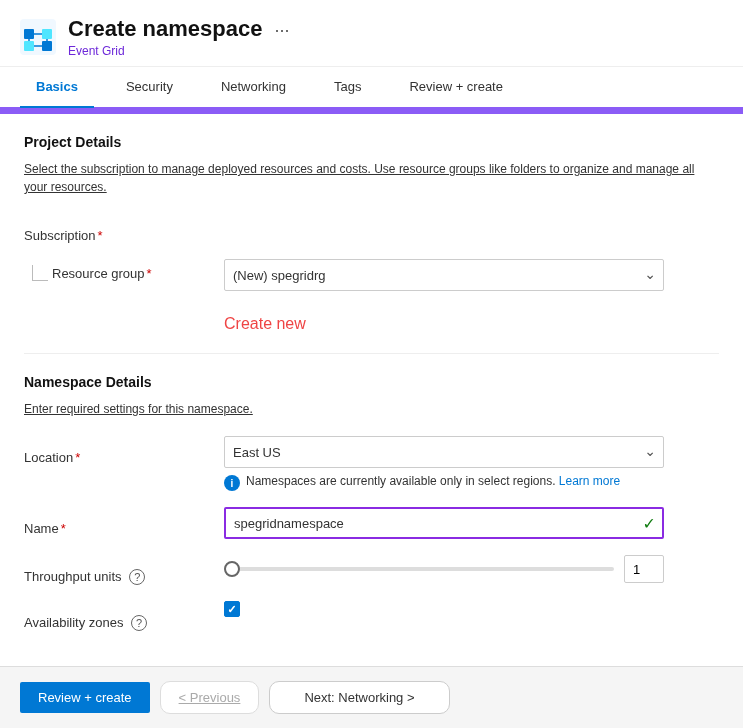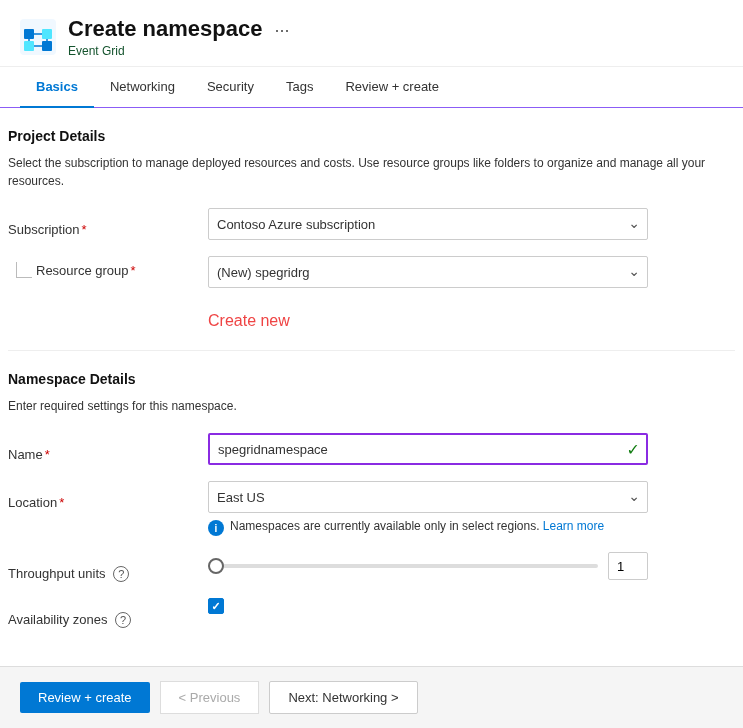--- a/index.html
+++ b/index.html
@@ -27,66 +27,67 @@
     .header-title {
       font-size: 22px;
       font-weight: 600;
       color: #111;
       display: flex;
       align-items: flex-start;
       gap: 8px;
     }
     .header-subtitle {
       font-size: 12px;
-      color: #14532d;
+      color: #6d28d9;
       margin-top: 2px;
     }
     .ellipsis-btn {
       font-size: 18px;
       color: #555;
       cursor: pointer;
       padding: 0 4px;
       background: none;
       border: none;
     }
     .tabs {
       display: flex;
       align-items: center;
       padding: 0 20px;
-      border-bottom: 1px solid #8b5cf6;
-      gap: 0;
+      border-bottom: 7px solid #8b5cf6;
+      gap: 16px;
     }
     .tab {
       padding: 12px 16px;
       font-size: 13px;
       color: #333;
       cursor: pointer;
       border-bottom: 2px solid transparent;
       margin-bottom: -1px;
       white-space: nowrap;
     }
     .tab.active {
       color: #0078d4;
       border-bottom: 2px solid #0078d4;
       font-weight: 600;
     }
     .content {
-      padding: 20px 8px;
+      padding: 20px 24px;
     }
     .section-title {
       font-size: 14px;
       font-weight: 700;
       color: #111;
       margin-bottom: 10px;
     }
     .section-desc {
       font-size: 12px;
       color: #333;
       margin-bottom: 18px;
       line-height: 1.5;
+      text-decoration: underline;
     }
     .form-row {
       display: flex;
       align-items: flex-start;
       margin-bottom: 16px;
     }
     .form-label {
       width: 200px;
       font-size: 13px;
       color: #333;
@@ -304,35 +305,36 @@
       border-radius: 2px;
       font-weight: 500;
     }
     .btn-secondary {
       background: #fff;
       color: #333;
       border: 1px solid #ccc;
       padding: 8px 18px;
       font-size: 13px;
       cursor: pointer;
-      border-radius: 0;
+      border-radius: 10px;
+      text-decoration: underline;
     }
     .btn-secondary.disabled {
       color: #aaa;
       border-color: #ddd;
       cursor: default;
     }
     .btn-next {
       background: #fff;
       color: #333;
       border: 1px solid #ccc;
-      padding: 8px 18px;
-      font-size: 13px;
-      cursor: pointer;
-      border-radius: 2px;
+      padding: 8px 34px;
+      font-size: 13px;
+      cursor: pointer;
+      border-radius: 10px;
     }
   </style>
 </head>
 <body>
 
 <div class="header">
   <div class="header-icon">
     <svg width="36" height="36" viewBox="0 0 36 36">
       <rect x="0" y="0" width="36" height="36" rx="4" fill="#f0f8ff"></rect>
 
@@ -350,43 +352,36 @@
     <div class="header-title">
       <span>Create namespace</span>
       <button class="ellipsis-btn">...</button>
     </div>
     <div class="header-subtitle">Event Grid</div>
   </div>
 </div>
 
 <div class="tabs">
   <div class="tab active">Basics</div>
+  <div class="tab">Security</div>
   <div class="tab">Networking</div>
-  <div class="tab">Security</div>
   <div class="tab">Tags</div>
   <div class="tab">Review + create</div>
 </div>
 
 <div class="content">
 
   
   <div class="section-title">Project Details</div>
   <div class="section-desc">Select the subscription to manage deployed resources and costs. Use resource groups like folders to organize and manage all your resources.</div>
 
   
   <div class="form-row">
     <div class="form-label">
       <span>Subscription</span><span class="required-star">*</span>
-    </div>
-    <div class="form-control">
-      <div class="select-wrapper">
-        <select>
-          <option>Contoso Azure subscription</option>
-        </select>
-      </div>
     </div>
   </div>
 
   
   <div class="resource-group-row">
     <div class="resource-group-label-area">
       <span class="rg-indent"></span>
       <span>
         <span>Resource group</span><span class="required-star">*</span>
       </span>
@@ -403,33 +398,20 @@
 
   <hr class="divider">
 
   
   <div class="section-title">Namespace Details</div>
   <div class="section-desc">Enter required settings for this namespace.</div>
 
   
   <div class="form-row">
     <div class="form-label">
-      <span>Name</span><span class="required-star">*</span>
-    </div>
-    <div class="form-control">
-      <div class="input-wrapper">
-        <input type="text" class="text-input" value="spegridnamespace" style="">
-        <span class="input-check">✓</span>
-      </div>
-    </div>
-  </div>
-
-  
-  <div class="form-row">
-    <div class="form-label">
       <span>Location</span><span class="required-star">*</span>
     </div>
     <div class="form-control">
       <div class="select-wrapper">
         <select>
           <option>East US</option>
         </select>
       </div>
       <div class="info-row">
         <div class="info-icon">i</div>
@@ -437,20 +419,33 @@
           <span>Namespaces are currently available only in select regions.</span>
           <a class="info-link">Learn more</a>
         </span>
       </div>
     </div>
   </div>
 
   
   <div class="form-row">
     <div class="form-label">
+      <span>Name</span><span class="required-star">*</span>
+    </div>
+    <div class="form-control">
+      <div class="input-wrapper">
+        <input type="text" class="text-input" value="spegridnamespace" style="">
+        <span class="input-check">✓</span>
+      </div>
+    </div>
+  </div>
+
+  
+  <div class="form-row">
+    <div class="form-label">
       <span>Throughput units</span>
       <span class="help-icon">?</span>
     </div>
     <div class="form-control">
       <div class="slider-row">
         <div class="slider-track">
           <div class="slider-thumb"></div>
         </div>
         <input type="number" class="slider-value" value="1" min="0" max="100" style="">
       </div>

